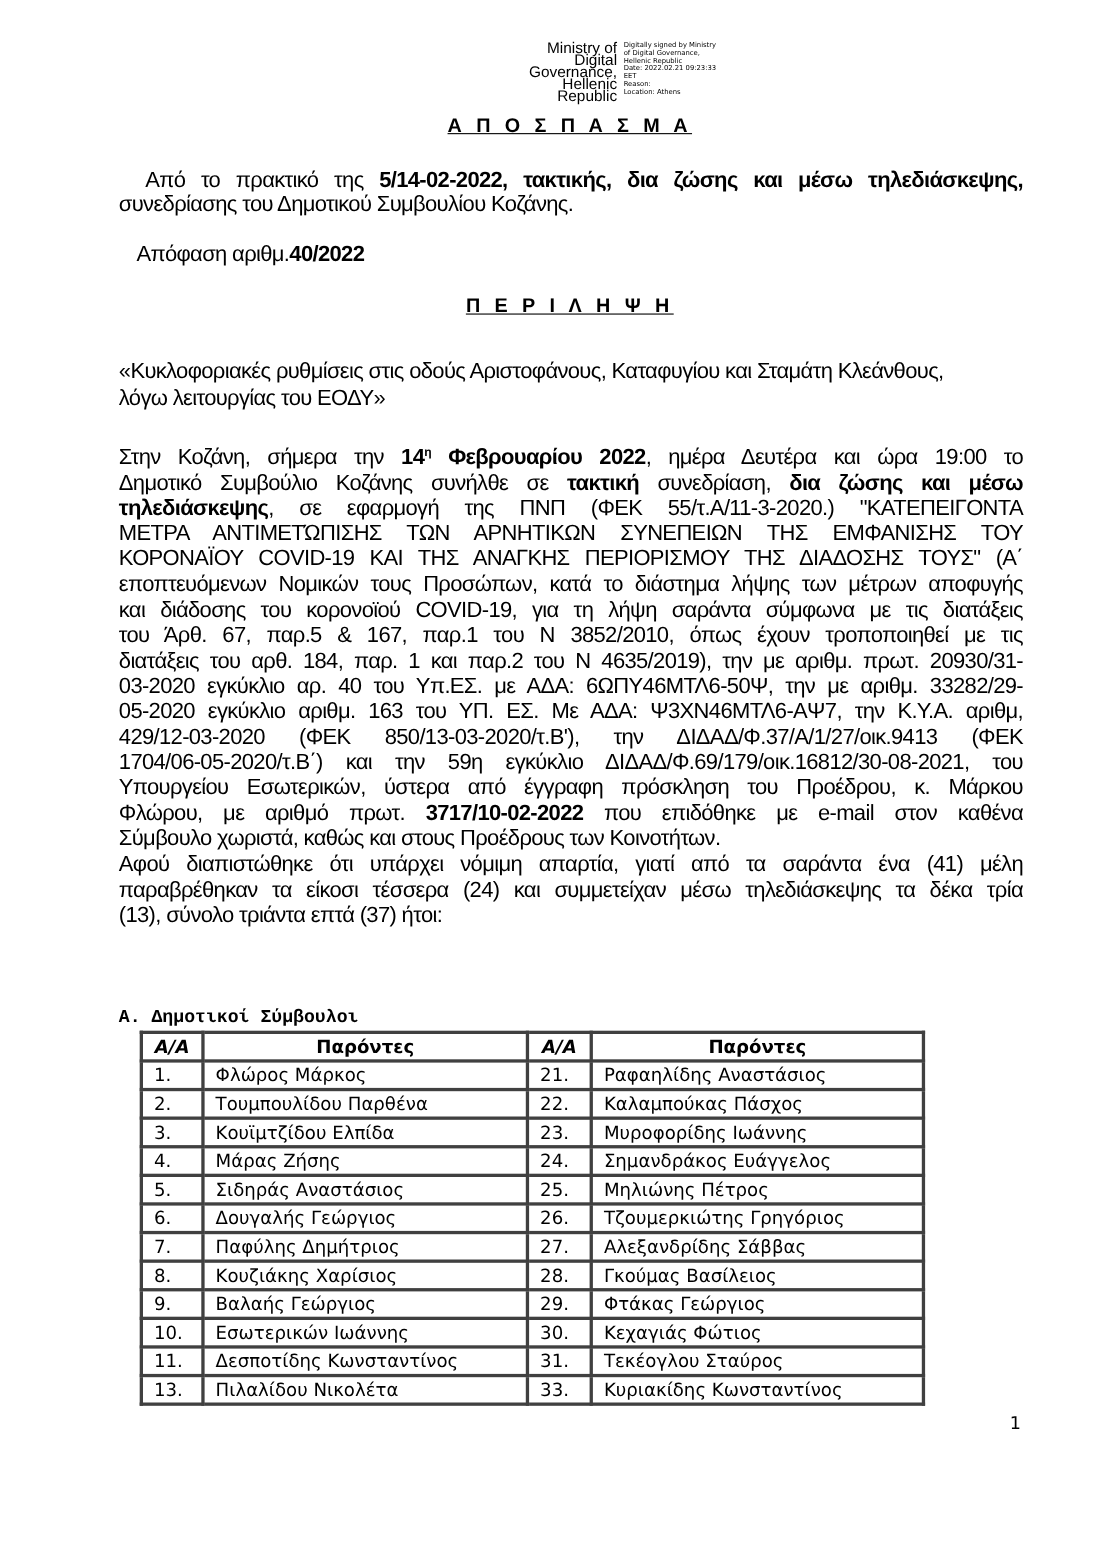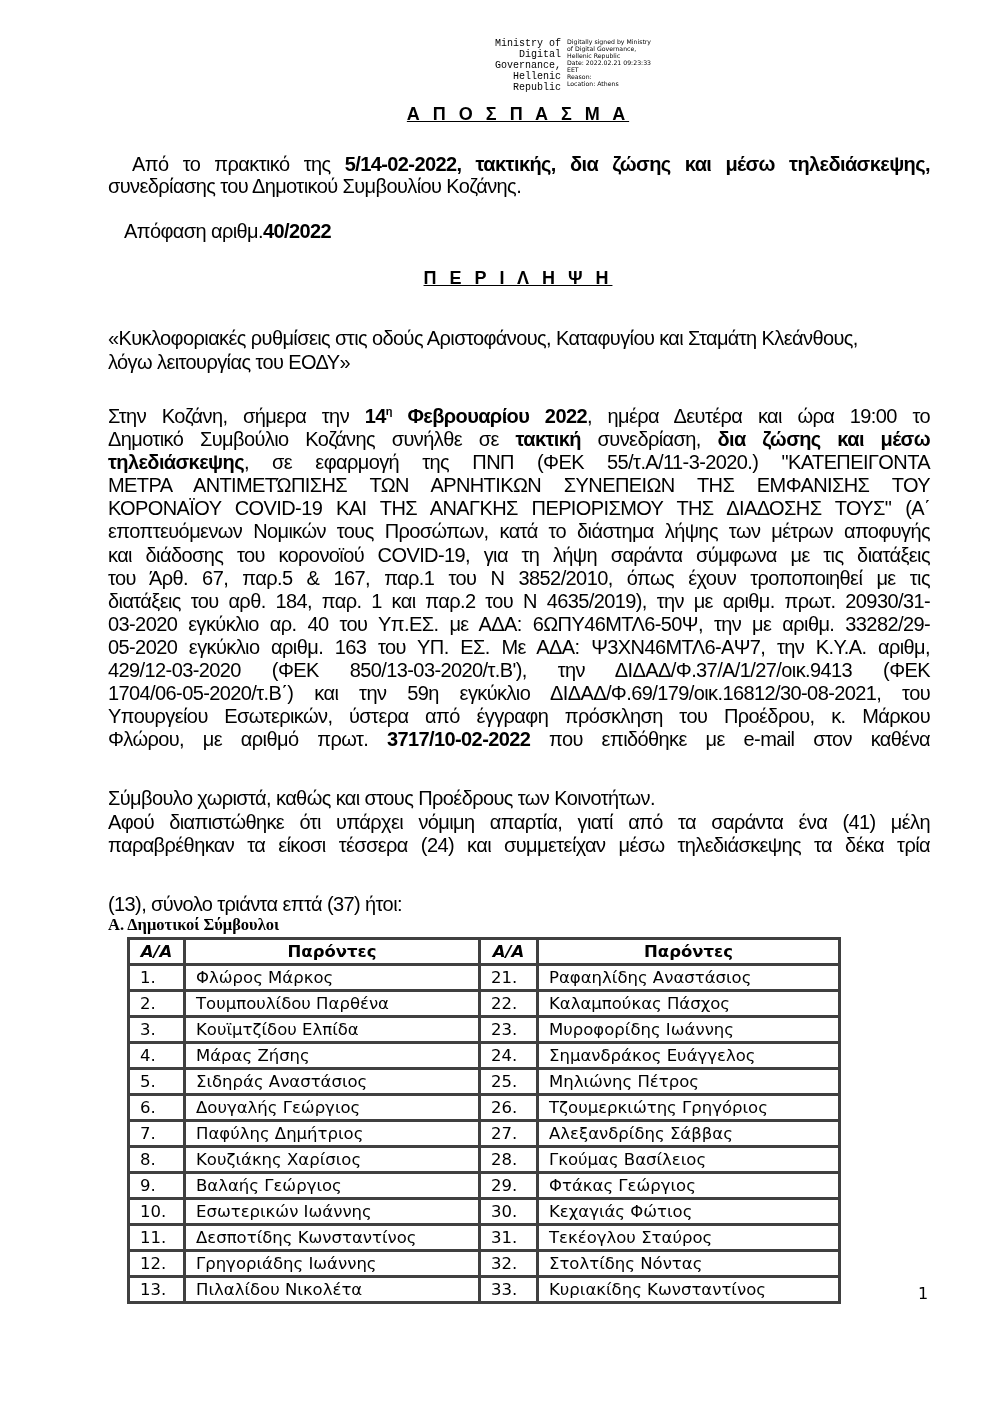--- a/index.html
+++ b/index.html
@@ -1,38 +1,38 @@
 <!DOCTYPE html>
 <html><head>
 <meta charset="utf-8">
 <style>
   html, body { margin: 0; padding: 0; background: #ffffff; }
   body { width: 1000px; height: 1413px; position: relative; overflow: hidden; color: #000; }
   .page { position: absolute; left: 0; top: 0; width: 1000px; height: 1413px; }
 
   .sig { position: absolute; left: 469px; top: 38px; display: flex; }
-  .sig-name { font-family: Liberation Mono, monospace; font-size: 10px; line-height: 11px; text-align: right; width: 92px; }
+  .sig-name { font-family: Liberation Sans, sans-serif; font-size: 14px; line-height: 11px; text-align: right; width: 92px; }
   .sig-details { margin-left: 6px; font-family: "DejaVu Sans", sans-serif; font-size: 6.2px; line-height: 7px; width: 100px; }
 
   .cond { font-family: "Liberation Sans", sans-serif; font-size: 20px; letter-spacing: -0.6px; }
   .title { position: absolute; top: 104px; left: 0; width: 1036px; text-align: center; font-weight: bold; text-decoration: underline; letter-spacing: 4px; font-size: 18px; }
   .title2 { top: 268px; }
 
   .p-intro { position: absolute; left: 108px; top: 153px; width: 822px; line-height: 22px; }
   .p-intro .l1 { text-indent: 24px; text-align: justify; text-align-last: justify; word-spacing: 3px; }
   .p-dec { position: absolute; left: 124px; top: 220px; }
   .p-summary { position: absolute; left: 108px; top: 314px; width: 822px; line-height: 24px; margin-top: 12px; }
 
   .body-para { position: absolute; left: 108px; top: 405px; width: 822px; line-height: 23.1px; }
   .body-para .ln { display: block; text-align: justify; text-align-last: justify; white-space: nowrap; overflow: visible; }
-  .body-para .ln.last { text-align-last: left; margin-top: 36px; }
+  .body-para .ln.last { text-align-last: left; }
   .b { font-weight: bold; }
   sup { font-size: 11px; vertical-align: super; line-height: 0; }
 
-  .sec-title { position: absolute; left: 108px; top: 915px; font-family: Liberation Serif, serif; font-weight: bold; font-size: 16.5px; }
+  .sec-title { position: absolute; left: 108px; top: 915px; font-family: Liberation Mono, monospace; font-weight: bold; font-size: 16.5px; }
 
   table.members { position: absolute; left: 127px; top: 937px; border-collapse: collapse; font-family: "DejaVu Sans", sans-serif; font-size: 16.5px; }
   table.members td, table.members th { border: 3px solid #404040; padding: 0 0 0 10px; height: 23px; line-height: 22px; text-align: left; }
   table.members th { font-weight: bold; text-align: center; padding: 0; }
   table.members th.aa { font-style: italic; }
   .c-aa { width: 53px; }
   .c-name { width: 292px; }
   .c-aa2 { width: 55px; }
   .c-name2 { width: 299px; }
 
@@ -170,26 +170,20 @@
           <td>30.</td>
           <td>Κεχαγιάς Φώτιος</td>
         </tr>
         <tr>
           <td>11.</td>
           <td>Δεσποτίδης Κωνσταντίνος</td>
           <td>31.</td>
           <td>Τεκέογλου Σταύρος</td>
         </tr>
         <tr>
-          <td>12.</td>
-          <td>Γρηγοριάδης Ιωάννης</td>
-          <td>32.</td>
-          <td>Στολτίδης Νόντας</td>
-        </tr>
-        <tr>
           <td>13.</td>
           <td>Πιλαλίδου Νικολέτα</td>
           <td>33.</td>
           <td>Κυριακίδης Κωνσταντίνος</td>
         </tr>
       </tbody>
   </table>
 
   <div class="pagenum">1</div>
 </div>

